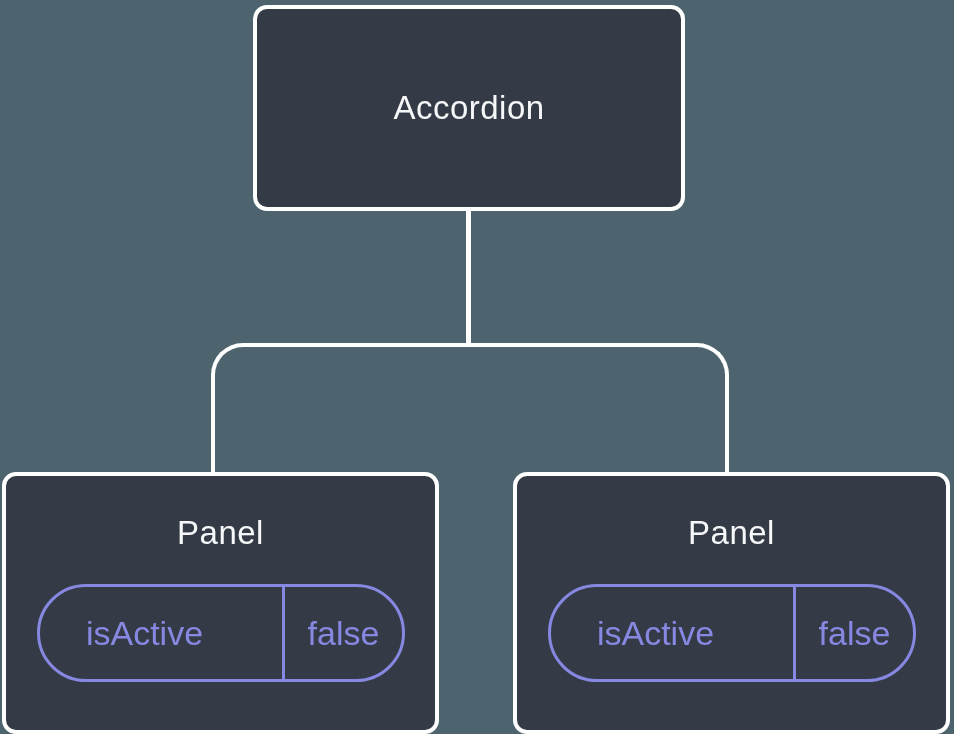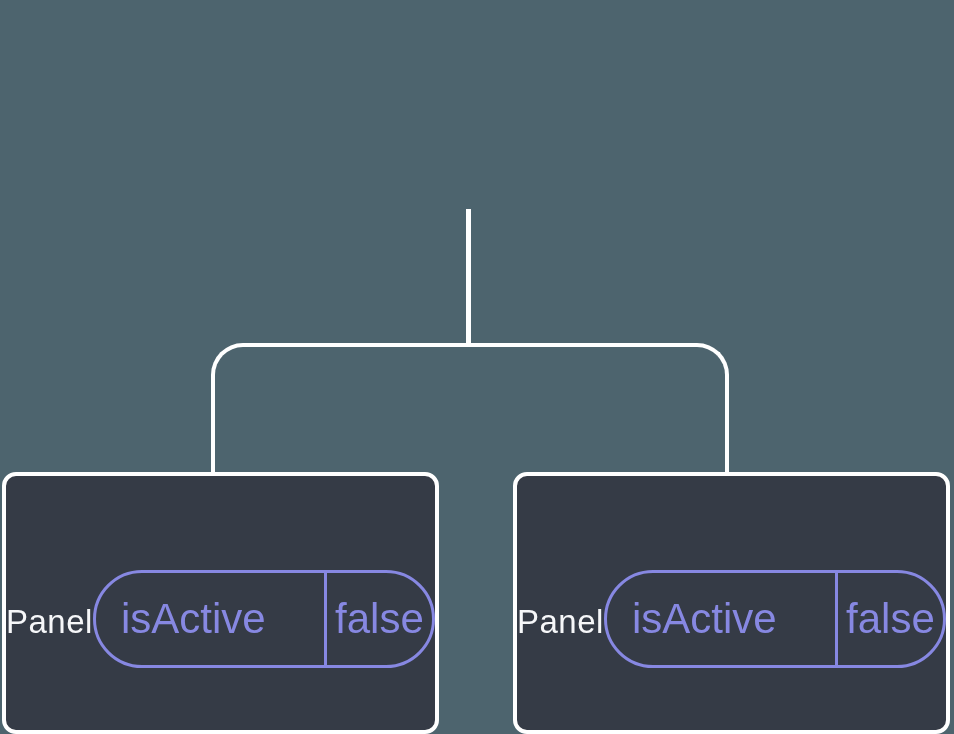--- a/index.html
+++ b/index.html
@@ -42,54 +42,57 @@
     position:absolute;left:211px;top:343px;width:518px;height:129px;
     border-top:4px solid var(--node-border);
     border-left:4px solid var(--node-border);
     border-right:4px solid var(--node-border);
     border-radius:32px 32px 0 0;
     background:transparent;
   }
 
   .panel-node{
     top:472px;width:437px;height:262px;
-    display:flex;flex-direction:row;align-items:center;
+    display:flex;flex-direction:column;align-items:center;
   }
   .panel-left{left:2px;}
   .panel-right{left:513px;}
   .panel-node .node-label{
     font-size:33px;font-weight:500;letter-spacing:.5px;
     margin-top:38px;
   }
 
   .state-pill{
     margin-top:32px;
     width:368px;height:98px;
     border:3px solid var(--accent);
     border-radius:49px;
     display:flex;
     color:var(--accent);
-    font-size:42px;
+    font-size:34px;
     overflow:hidden;
   }
   .state-name{
     flex:0 0 58%;
     display:flex;align-items:center;justify-content:center;
   }
   .state-value{
     flex:1 1 auto;
     border-left:3px solid var(--accent);
     display:flex;align-items:center;justify-content:center;margin-left:33px;
   }
 </style>
 </head>
 <body>
 
 <div class="canvas">
 
+  <div class="node root-node">
+    <span class="node-label">Accordion</span>
+  </div>
 
   <div class="trunk"></div>
   <div class="branch"></div>
 
   <div class="node panel-node panel-left">
     <span class="node-label">Panel</span>
     <div class="state-pill">
       <span class="state-name">isActive</span>
       <span class="state-value">false</span>
     </div>

